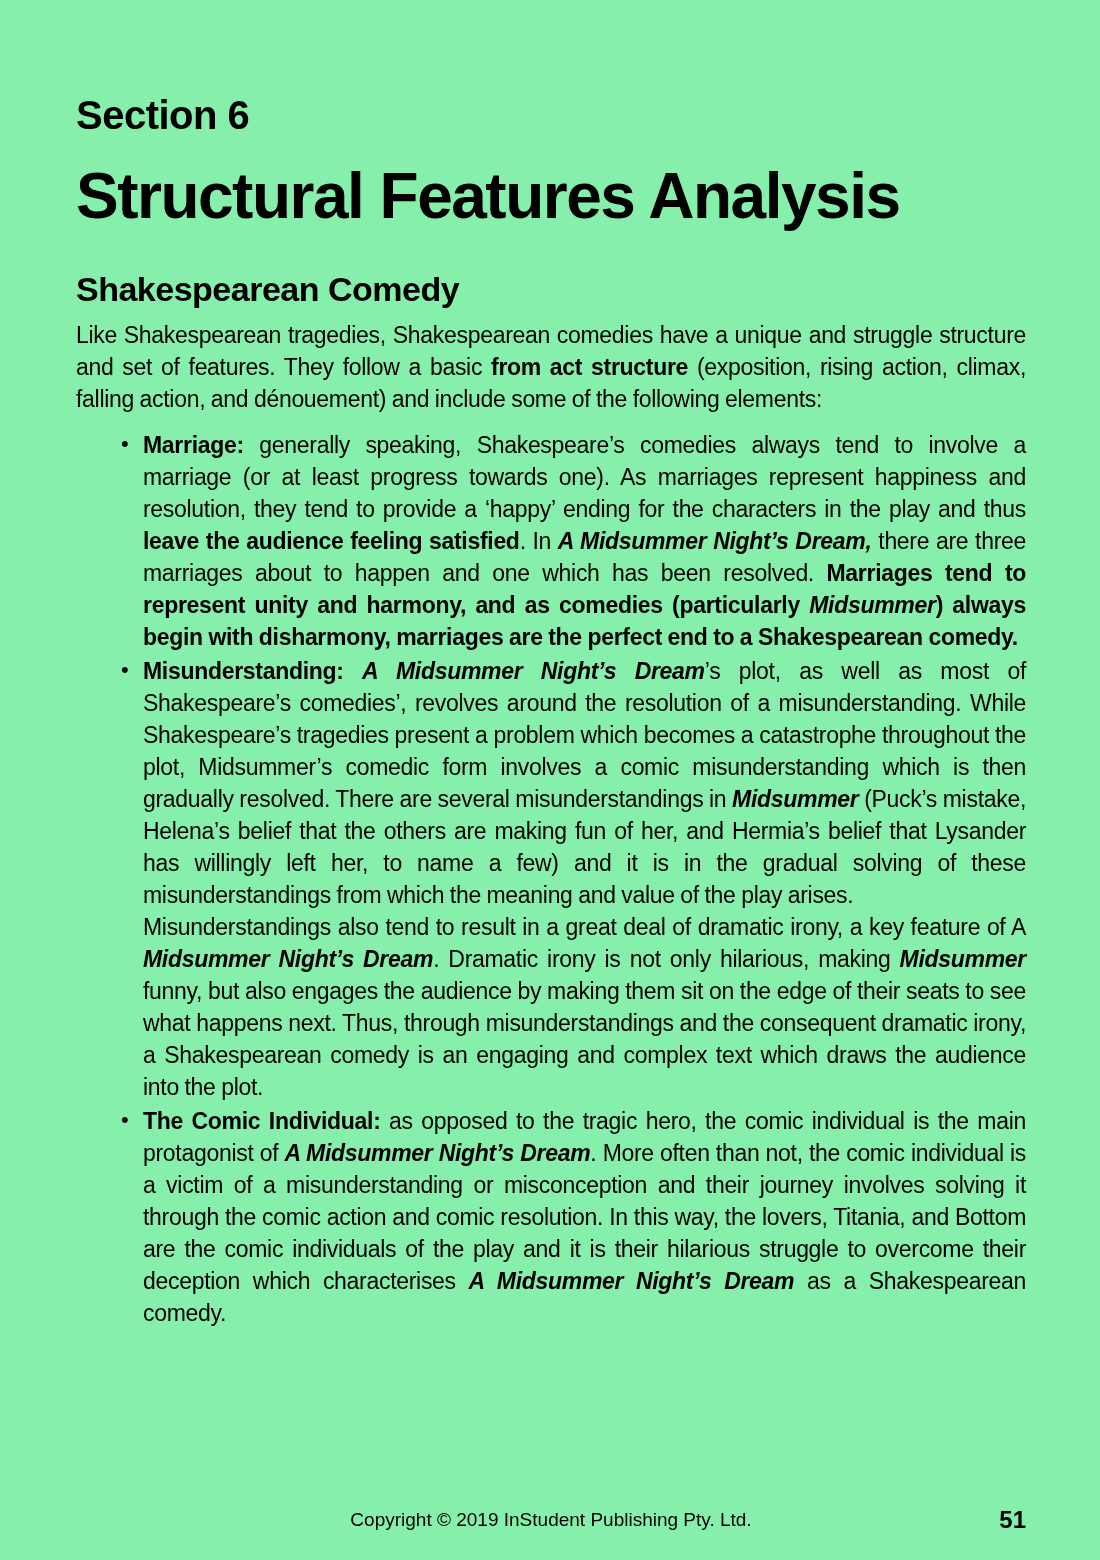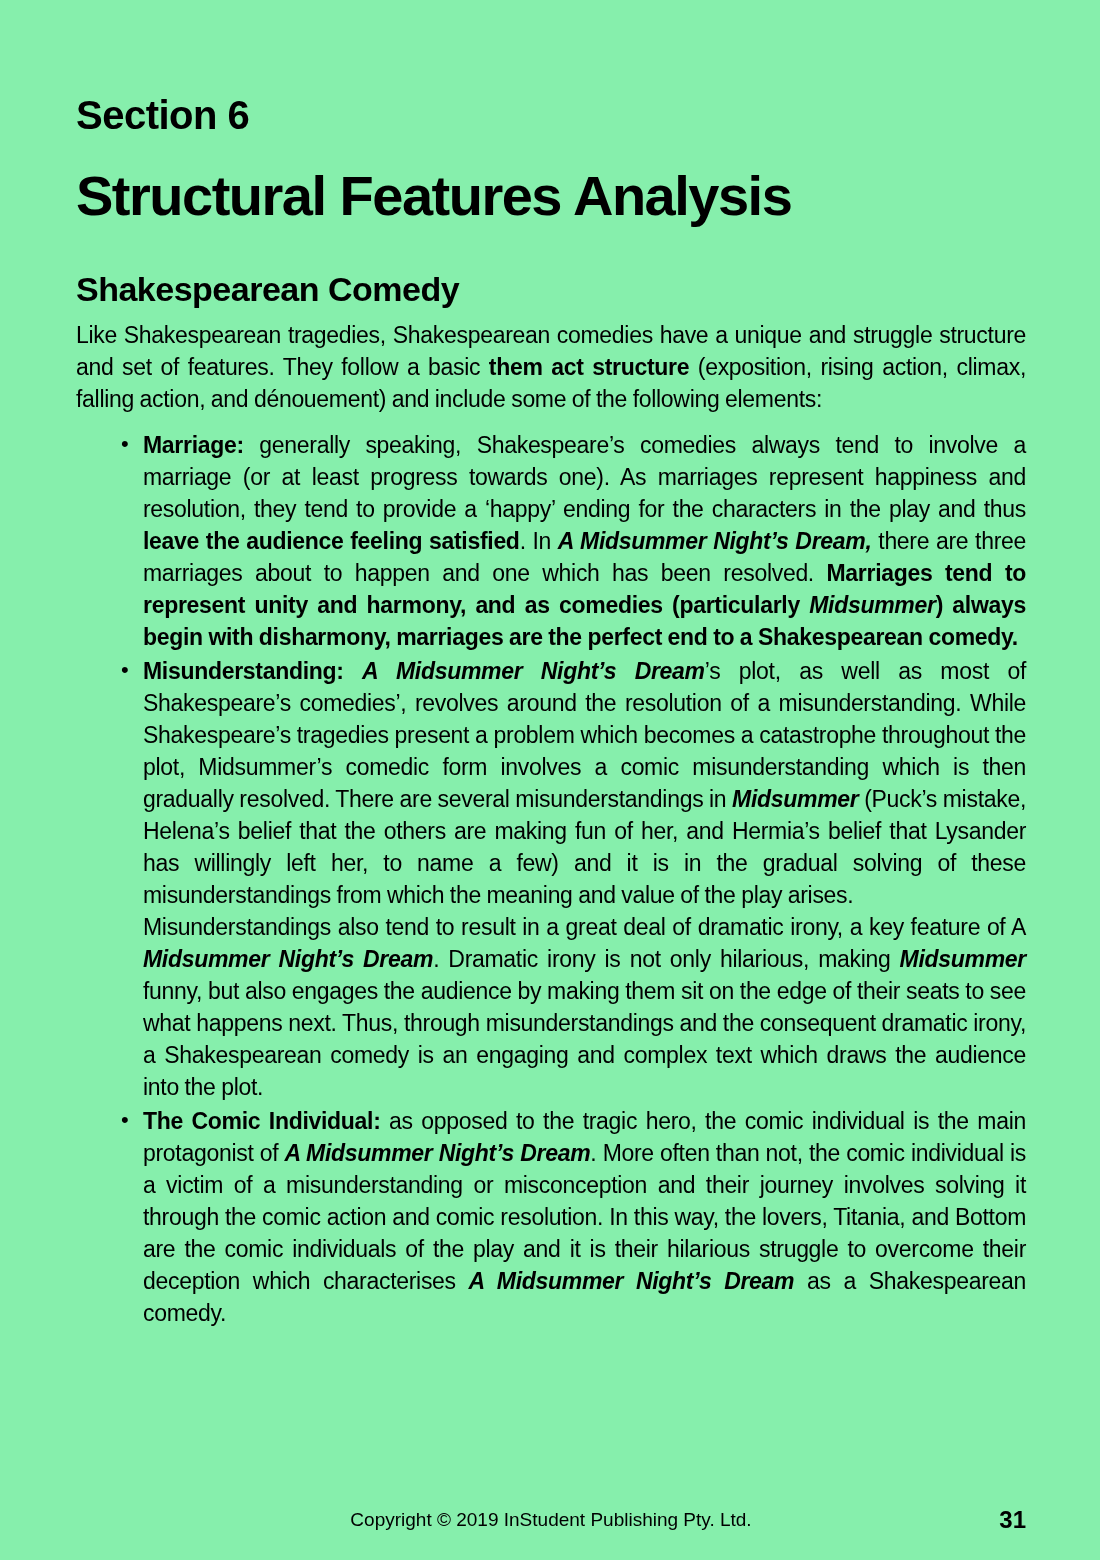--- a/index.html
+++ b/index.html
@@ -24,21 +24,21 @@
     width: 950px;
   }
   .section-label {
     font-size: 40px;
     line-height: 40px;
     font-weight: 700;
     letter-spacing: -0.5px;
   }
   .title {
     margin: 32px 0 0 0;
-    font-size: 56px;
+    font-size: 64px;
     line-height: 58px;
     font-weight: 700;
     letter-spacing: -1.5px;
   }
   .subtitle {
     margin: 46px 0 0 0;
     font-size: 34px;
     line-height: 36px;
     font-weight: 700;
     letter-spacing: -0.5px;
@@ -100,21 +100,21 @@
 
 <div class="page">
   <div class="content">
 
     <div class="section-label">Section 6</div>
 
     <h1 class="title">Structural Features Analysis</h1>
 
     <h2 class="subtitle">Shakespearean Comedy</h2>
 
-    <p class="body intro"><span>Like Shakespearean tragedies, Shakespearean comedies have a unique and struggle structure and set of features. They follow a basic </span><span class="b">them act structure</span><span> (exposition, rising action, climax, falling action, and dénouement) and include some of the following elements:</span></p>
+    <p class="body intro"><span>Like Shakespearean tragedies, Shakespearean comedies have a unique and struggle structure and set of features. They follow a basic </span><span class="b">from act structure</span><span> (exposition, rising action, climax, falling action, and dénouement) and include some of the following elements:</span></p>
 
     <div class="list">
 
       <div class="item">
         <span class="dot">•</span>
         <p class="body"><span class="b">Marriage:</span><span> generally speaking, Shakespeare’s comedies always tend to involve a marriage (or at least progress towards one). As marriages represent happiness and resolution, they tend to provide a ‘happy’ ending for the characters in the play and thus </span><span class="b">leave the audience feeling satisfied</span><span>. In </span><span class="i">A Midsummer Night’s Dream,</span><span> there are three marriages about to happen and one which has been resolved. </span><span class="b">Marriages tend to represent unity and harmony, and as comedies (particularly </span><span class="b i">Midsummer</span><span class="b">) always begin with disharmony, marriages are the perfect end to a Shakespearean comedy.</span></p>
       </div>
 
       <div class="item">
         <span class="dot">•</span>
@@ -125,15 +125,15 @@
       <div class="item">
         <span class="dot">•</span>
         <p class="body"><span class="b">The Comic Individual:</span><span> as opposed to the tragic hero, the comic individual is the main protagonist of </span><span class="i">A Midsummer Night’s Dream</span><span>. More often than not, the comic individual is a victim of a misunderstanding or misconception and their journey involves solving it through the comic action and comic resolution. In this way, the lovers, Titania, and Bottom are the comic individuals of the play and it is their hilarious struggle to overcome their deception which characterises </span><span class="i">A Midsummer Night’s Dream</span><span> as a Shakespearean comedy.</span></p>
       </div>
 
     </div>
   </div>
 
   <div class="footer">
     <div class="copyright">Copyright © 2019 InStudent Publishing Pty. Ltd.</div>
-    <div class="pagenum">31</div>
+    <div class="pagenum">51</div>
   </div>
 </div>
 
 </body></html>

